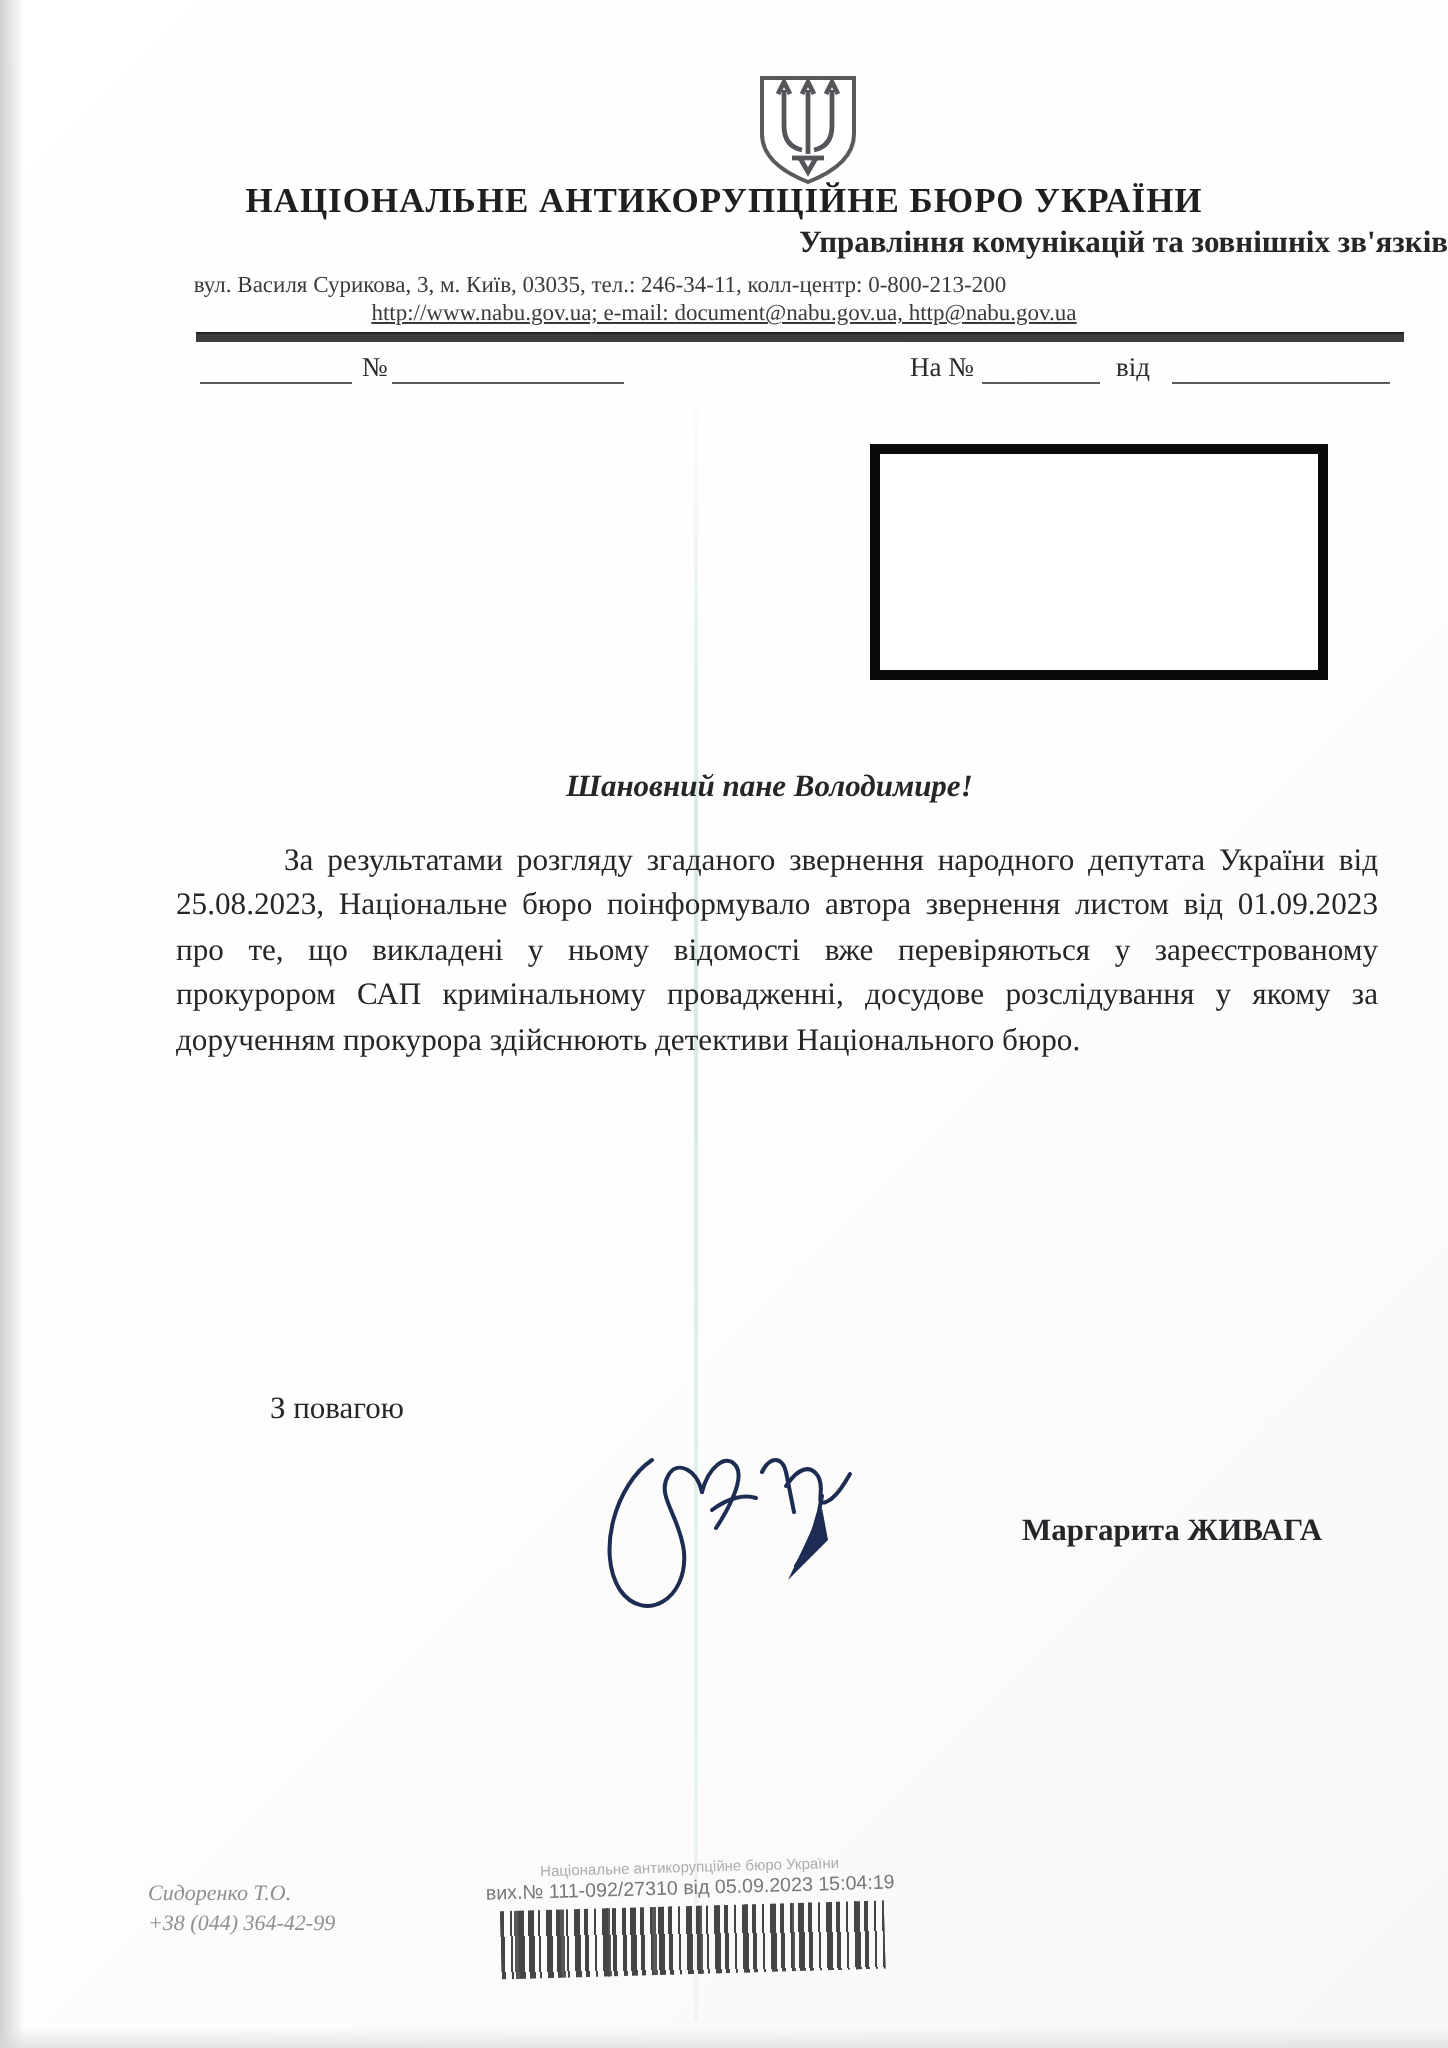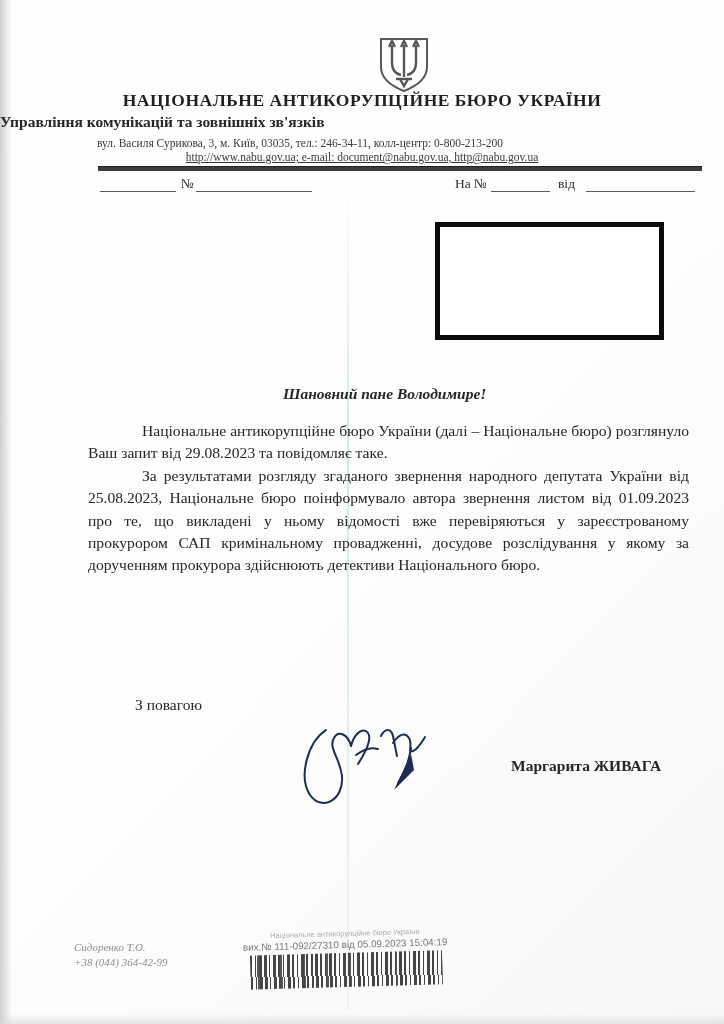--- a/index.html
+++ b/index.html
@@ -8,21 +8,21 @@
         background:linear-gradient(135deg,#ffffff 0%,#fdfdfc 55%,#f7f7f5 100%);}
   .abs{position:absolute;}
   .edge-left{left:0;top:0;width:12px;height:100%;
              background:linear-gradient(to right,#c7c7c5,rgba(199,199,197,0));opacity:.85;}
   .edge-bottom{left:0;bottom:0;width:100%;height:10px;
                background:linear-gradient(to top,#dadad8,rgba(218,218,216,0));opacity:.7;}
   .scan-line{left:347px;top:185px;width:2px;height:825px;
              background:linear-gradient(to bottom,rgba(150,205,195,0),rgba(140,200,190,.38) 30%,rgba(150,205,195,.12));}
   .org-name{left:0;top:90px;width:724px;text-align:center;font-weight:bold;
             font-size:17.5px;letter-spacing:.5px;color:#1f1f22;}
-  .department{left:0;top:113px;width:724px;text-align:left;font-weight:bold;
+  .department{left:0;top:113px;width:724px;text-align:right;font-weight:bold;
               font-size:15.5px;color:#26262a;}
   .address{left:0;top:137px;width:600px;text-align:center;font-size:11.5px;color:#3a3a3e;}
   .contacts{left:0;top:151px;width:724px;text-align:center;font-size:11.5px;
             color:#3a3a3e;text-decoration:underline;}
   .rule{left:98px;top:166px;width:604px;height:4px;background:#3c3c3e;
         border-top:1px solid #222;}
   .blank{border-bottom:1.2px solid #5a5a5e;height:15px;top:176px;}
   .ref-label{top:176px;font-size:13.5px;color:#2c2c30;}
   .redaction{left:435px;top:222px;width:219px;height:108px;border:5px solid #0a0a0a;background:#fff;}
   .salutation{left:283px;top:385px;font-weight:bold;font-style:italic;font-size:15.5px;color:#26262a;}
@@ -76,21 +76,20 @@
   <span class="abs ref-label" style="left:455px;">На №</span>
   <div class="abs blank" style="left:491px;width:59px;"></div>
   <span class="abs ref-label" style="left:558px;">від</span>
   <div class="abs blank" style="left:586px;width:109px;"></div>
 
   <div class="abs redaction"></div>
 
   <div class="abs salutation">Шановний пане Володимире!</div>
 
   <div class="abs bodytext">
-    <p>Національне антикорупційне бюро України (далі – Національне бюро) розглянуло Ваш запит від 29.08.2023 та повідомляє таке.</p>
     <p>За результатами розгляду згаданого звернення народного депутата України від 25.08.2023, Національне бюро поінформувало автора звернення листом від 01.09.2023 про те, що викладені у ньому відомості вже перевіряються у зареєстрованому прокурором САП кримінальному провадженні, досудове розслідування у якому за дорученням прокурора здійснюють детективи Національного бюро.</p>
   </div>
 
   <div class="abs valediction">З повагою</div>
 
 
   <svg class="abs signature" viewBox="0 0 158 112">
     <g stroke="#1d2c52" stroke-width="2" fill="none" stroke-linecap="round">
       <path d="M36,24 C18,36 8,70 20,89 C32,106 54,94 52,70 C50,52 38,42 44,32 C48,24 58,28 61,40"></path>
       <path d="M61,40 C64,28 73,20 78,27 C83,34 72,52 68,58"></path>

